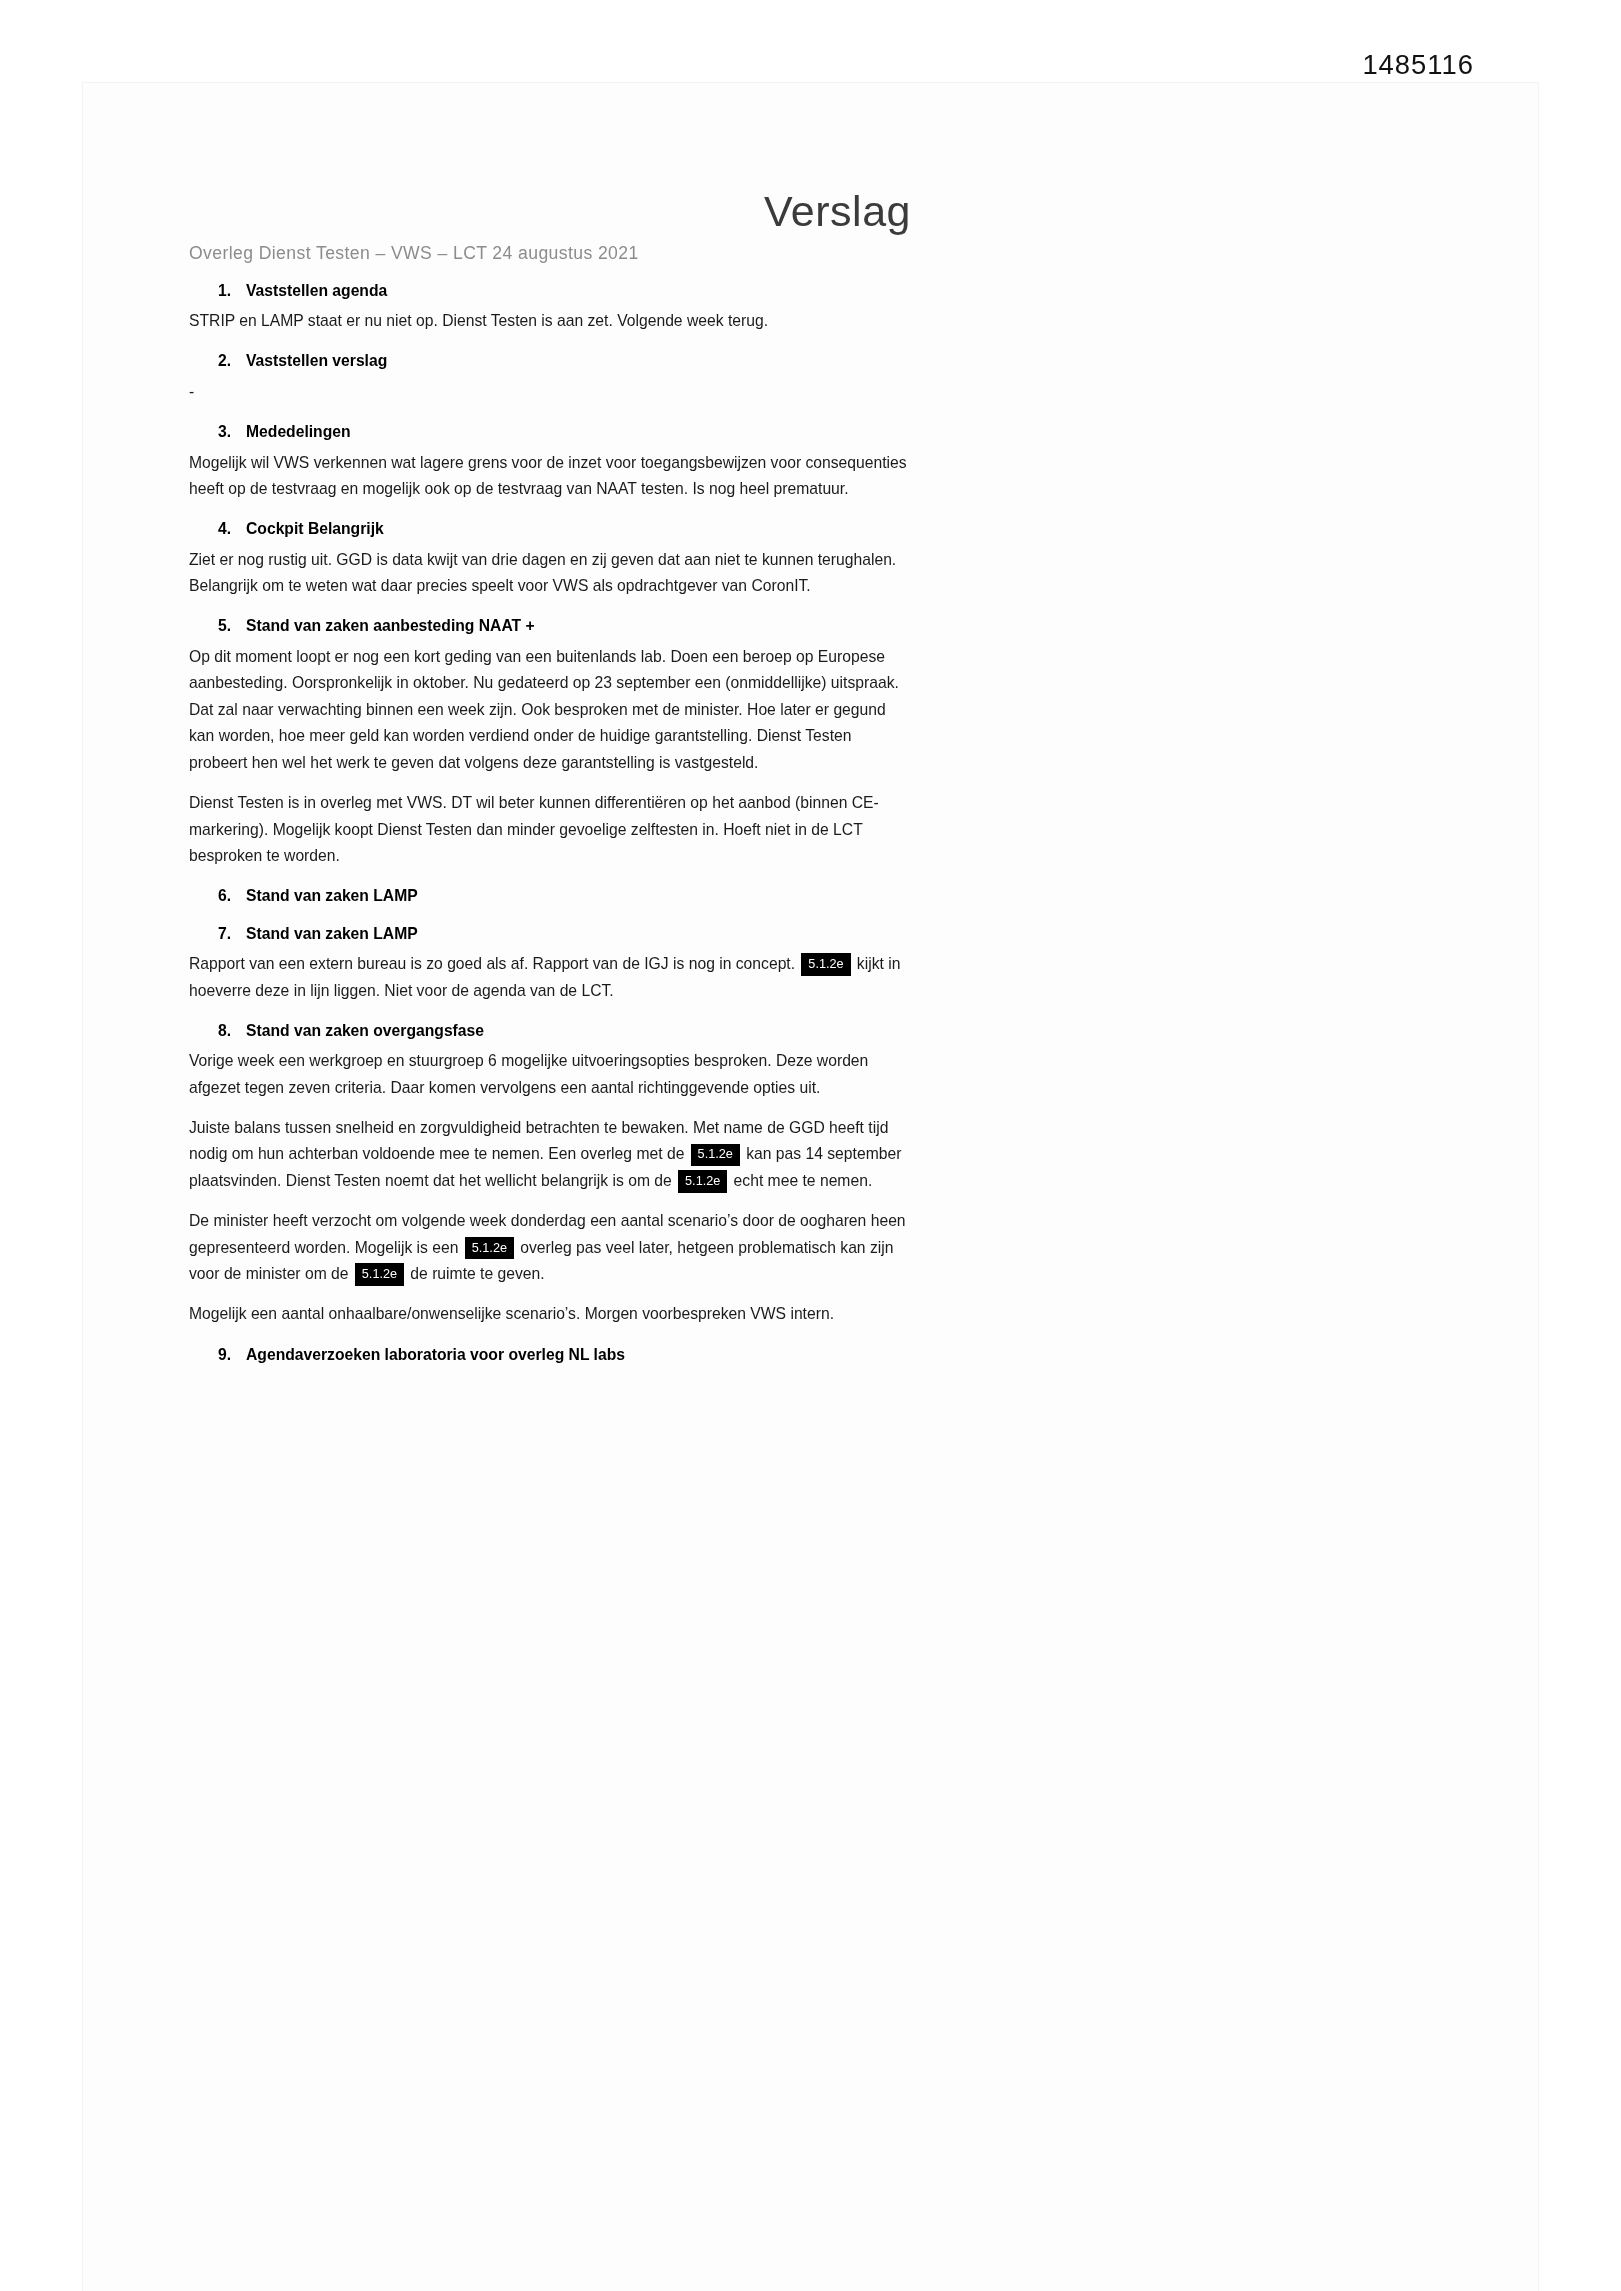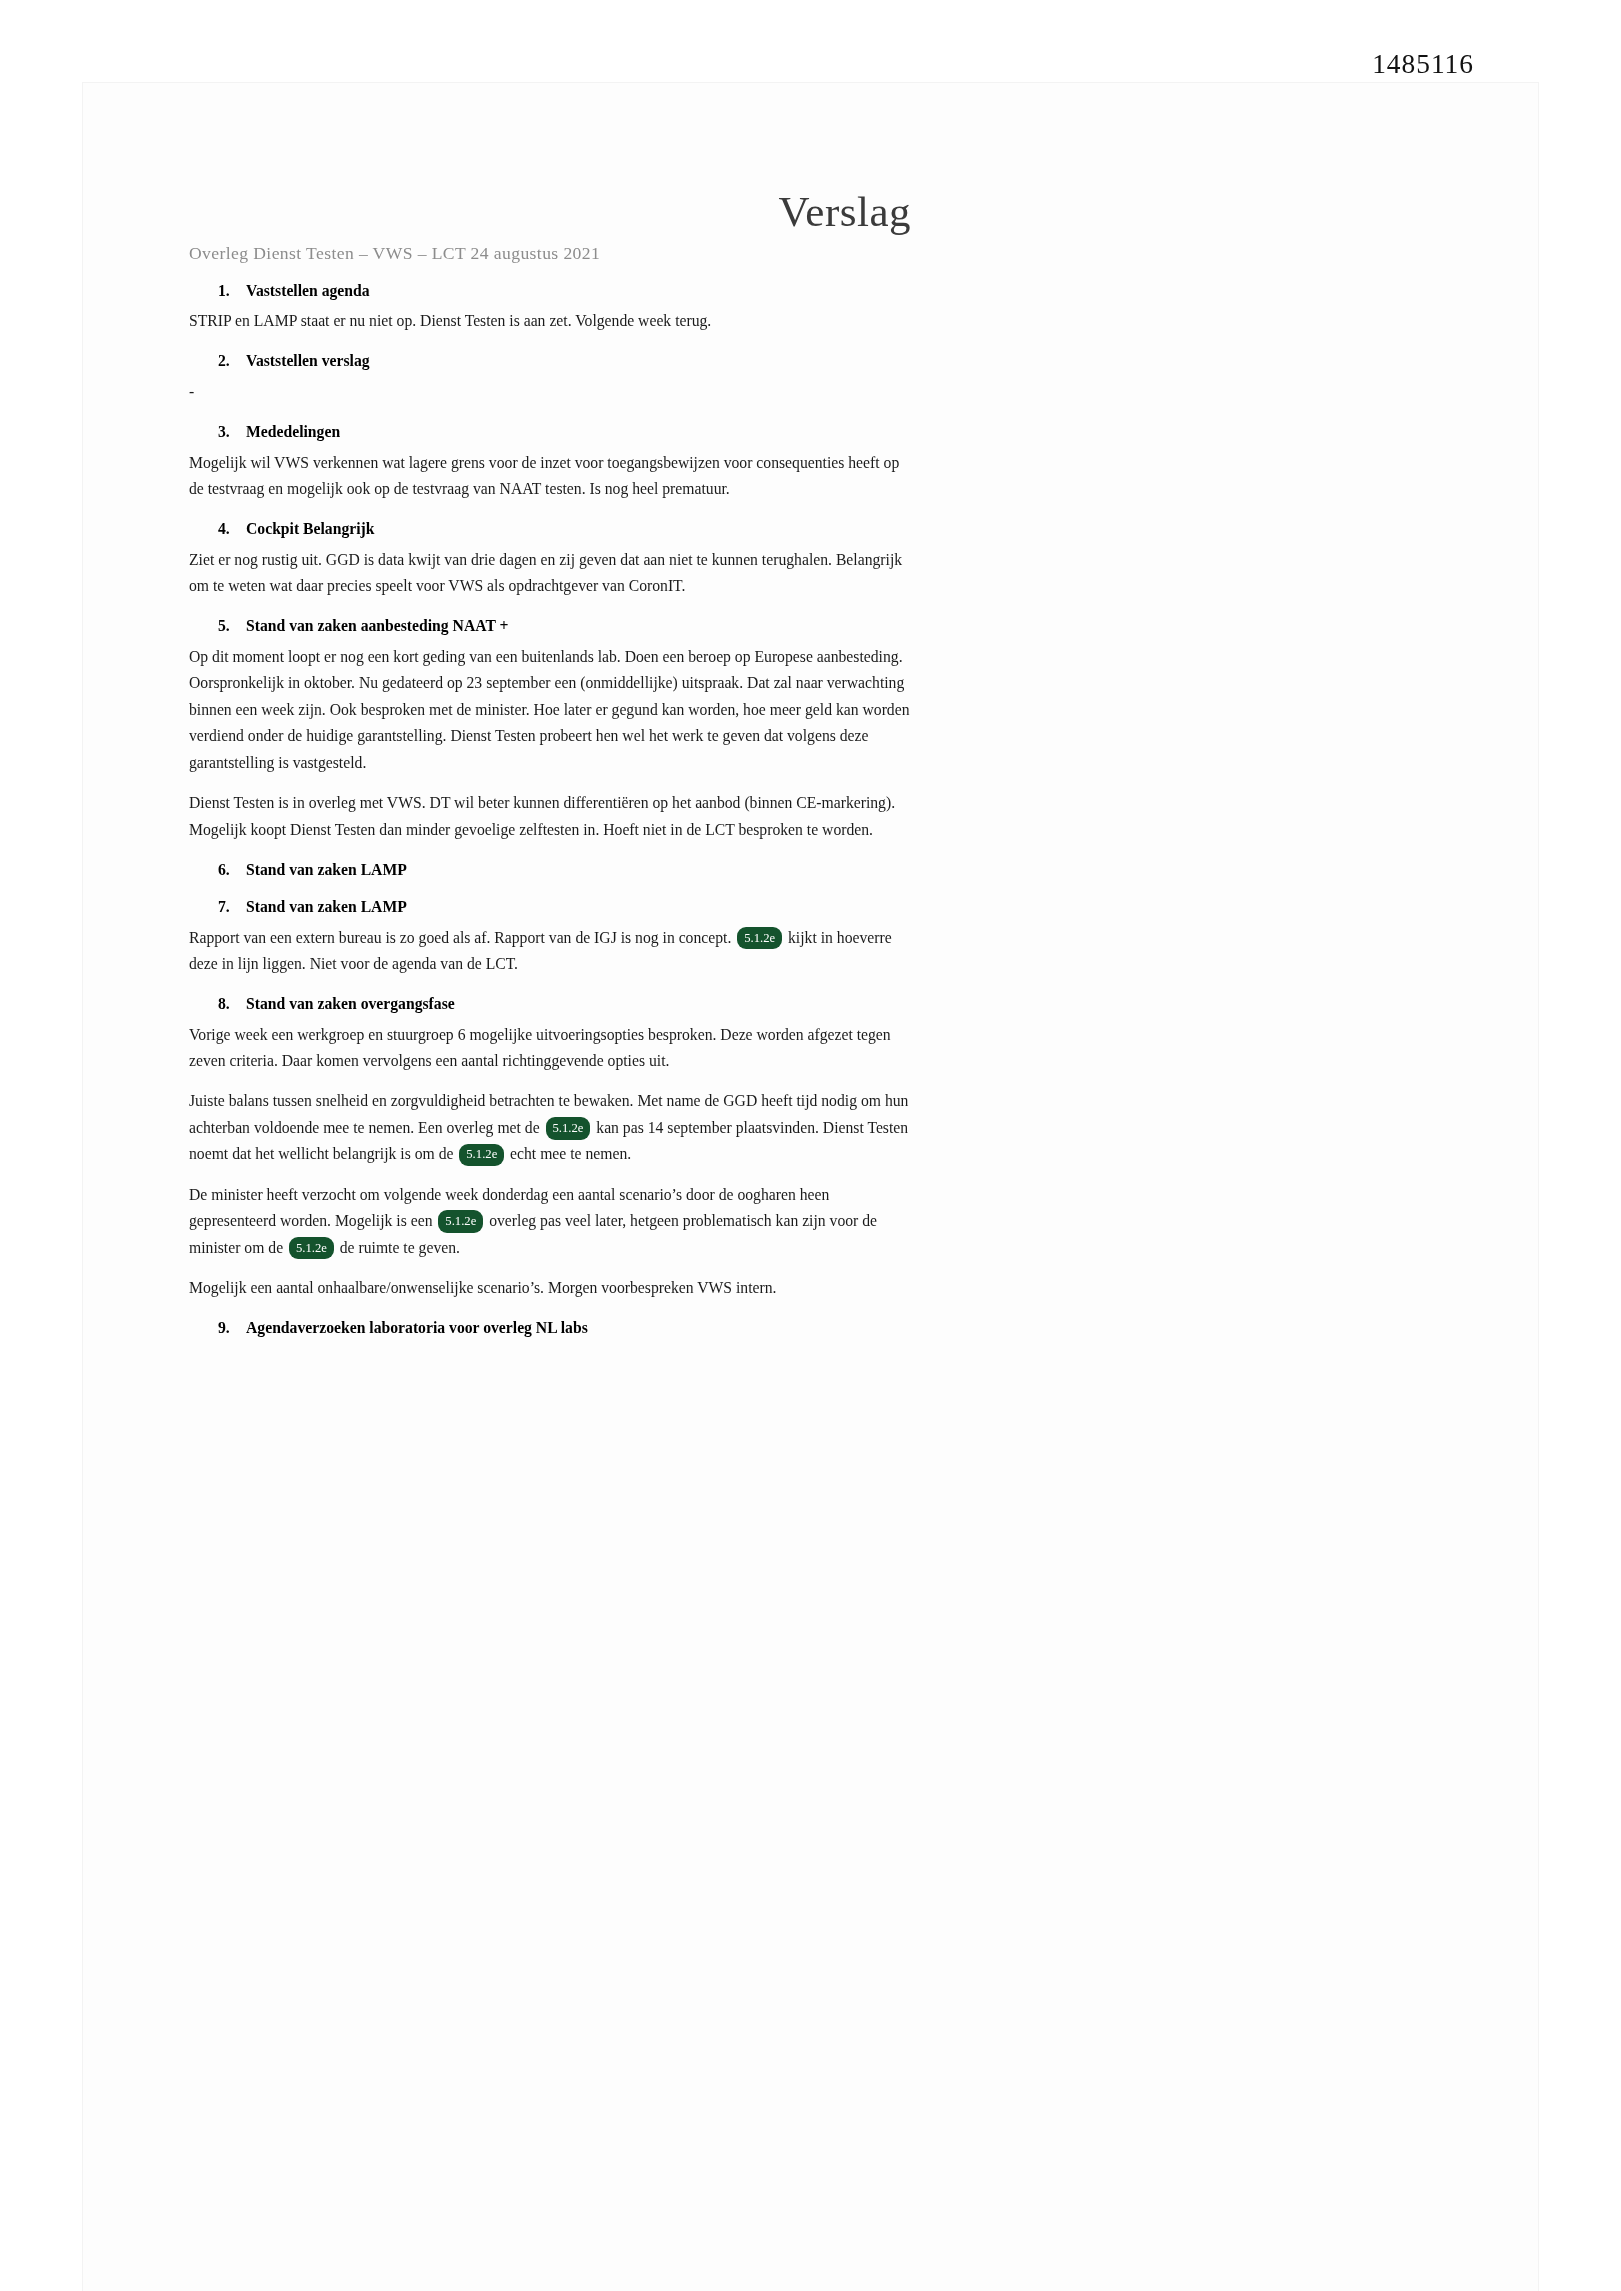--- a/index.html
+++ b/index.html
@@ -1,21 +1,21 @@
 <!DOCTYPE html>
 <html><head>
 <meta charset="utf-8">
 <style>
   html, body { margin: 0; padding: 0; background: #ffffff; }
   .sheet {
     position: relative;
     width: 1621px;
     height: 2292px;
     background: #ffffff;
-    font-family: Liberation Serif, serif;
+    font-family: Liberation Sans, sans-serif;
     overflow: hidden;
   }
   .scan-page {
     position: absolute;
     left: 83px; top: 83px;
     width: 1455px; height: 2208px;
     background: #fdfdfd;
     box-shadow: 0 0 0 1px #f3f3f3;
   }
   .page-number {
@@ -59,28 +59,27 @@
     width: 28px;
     flex: 0 0 auto;
   }
   .content p {
     font-size: 15.7px;
     line-height: 26.5px;
     margin: 0 0 13.7px 0;
   }
   .redaction {
     display: inline-block;
-    background: #14532d;
+    background: #000000;
     color: #ffffff;
     font-size: 12.7px;
     line-height: 16.7px;
     padding: 2.9px 6.9px;
     margin: 0 2px;
     transform: translateY(-1px);
-    border-radius: 9px;
   }
 </style>
 </head>
 <body>
 
 <div class="sheet">
   <div class="scan-page"></div>
   <div class="page-number">1485116</div>
   <div class="content">
     <h1 class="doc-title">Verslag</h1>

